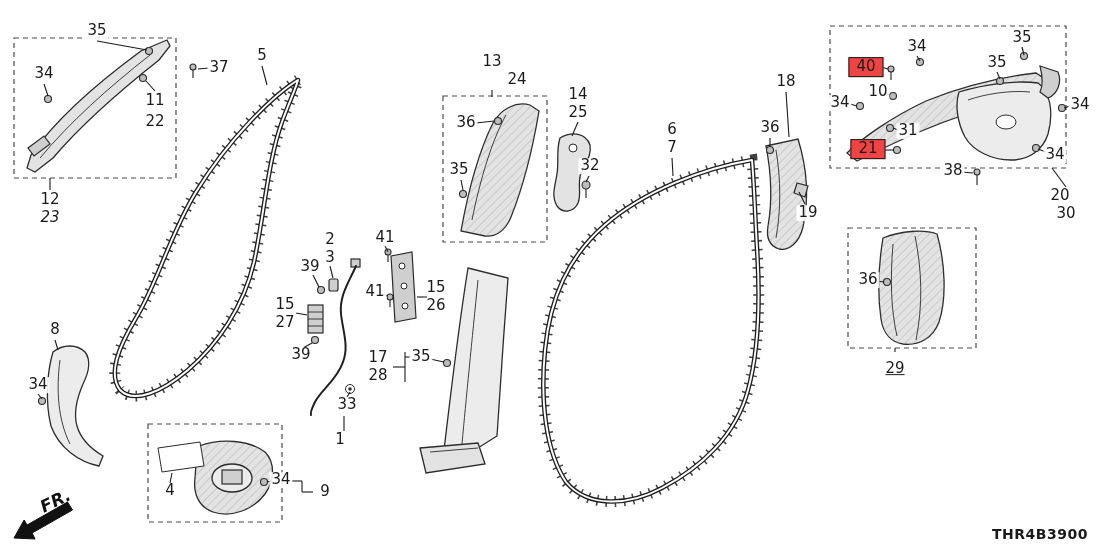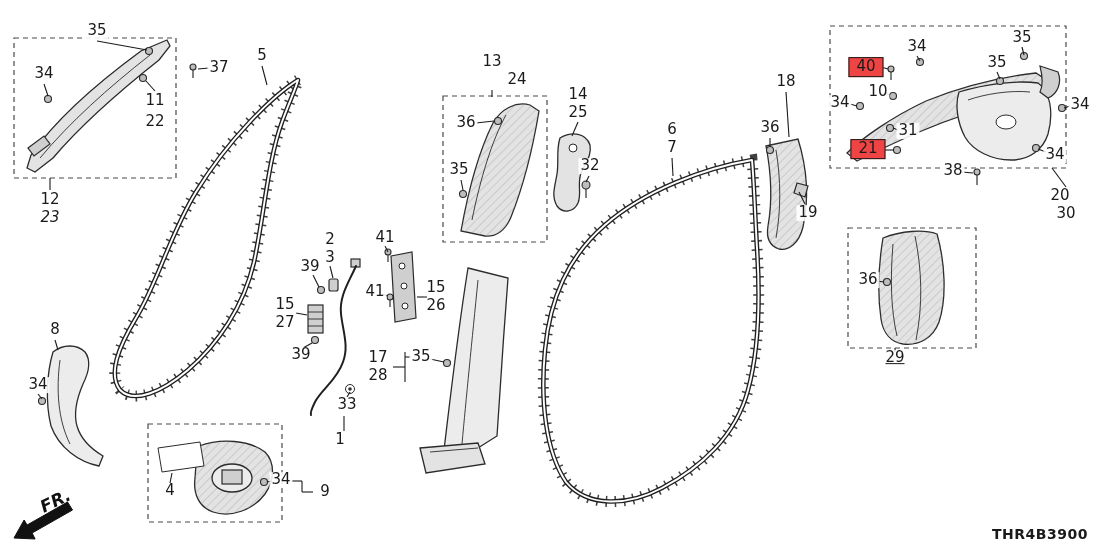--- a/index.html
+++ b/index.html
@@ -266,21 +266,21 @@
       <div class="callout" style="left: 840px; top: 103px;">34</div>
       <div class="callout" style="left: 878px; top: 92px;">10</div>
       <div class="callout" style="left: 908px; top: 131px;">31</div>
       <div class="callout boxed" style="left: 868px; top: 149px;">21</div>
       <div class="callout" style="left: 1080px; top: 105px;">34</div>
       <div class="callout" style="left: 1055px; top: 155px;">34</div>
       <div class="callout" style="left: 953px; top: 171px;">38</div>
       <div class="callout" style="left: 1024px; top: 196px; margin-left: 36px;">20</div>
       <div class="callout" style="left: 1066px; top: 202px; margin-top: 12px;">30</div>
       <div class="callout" style="left: 868px; top: 280px;">36</div>
-      <div class="callout" style="left: 895px; top: 358px; text-decoration: underline;">29</div>
+      <div class="callout" style="left: 895px; top: 369px; text-decoration: underline;">29</div>
       <div class="callout" style="left: 330px; top: 240px;">2</div>
       <div class="callout" style="left: 330px; top: 258px;">3</div>
       <div class="callout" style="left: 310px; top: 267px;">39</div>
       <div class="callout" style="left: 285px; top: 305px;">15</div>
       <div class="callout" style="left: 285px; top: 323px;">27</div>
       <div class="callout" style="left: 301px; top: 355px;">39</div>
       <div class="callout" style="left: 385px; top: 238px;">41</div>
       <div class="callout" style="left: 375px; top: 292px;">41</div>
       <div class="callout" style="left: 436px; top: 288px;">15</div>
       <div class="callout" style="left: 436px; top: 306px;">26</div>

